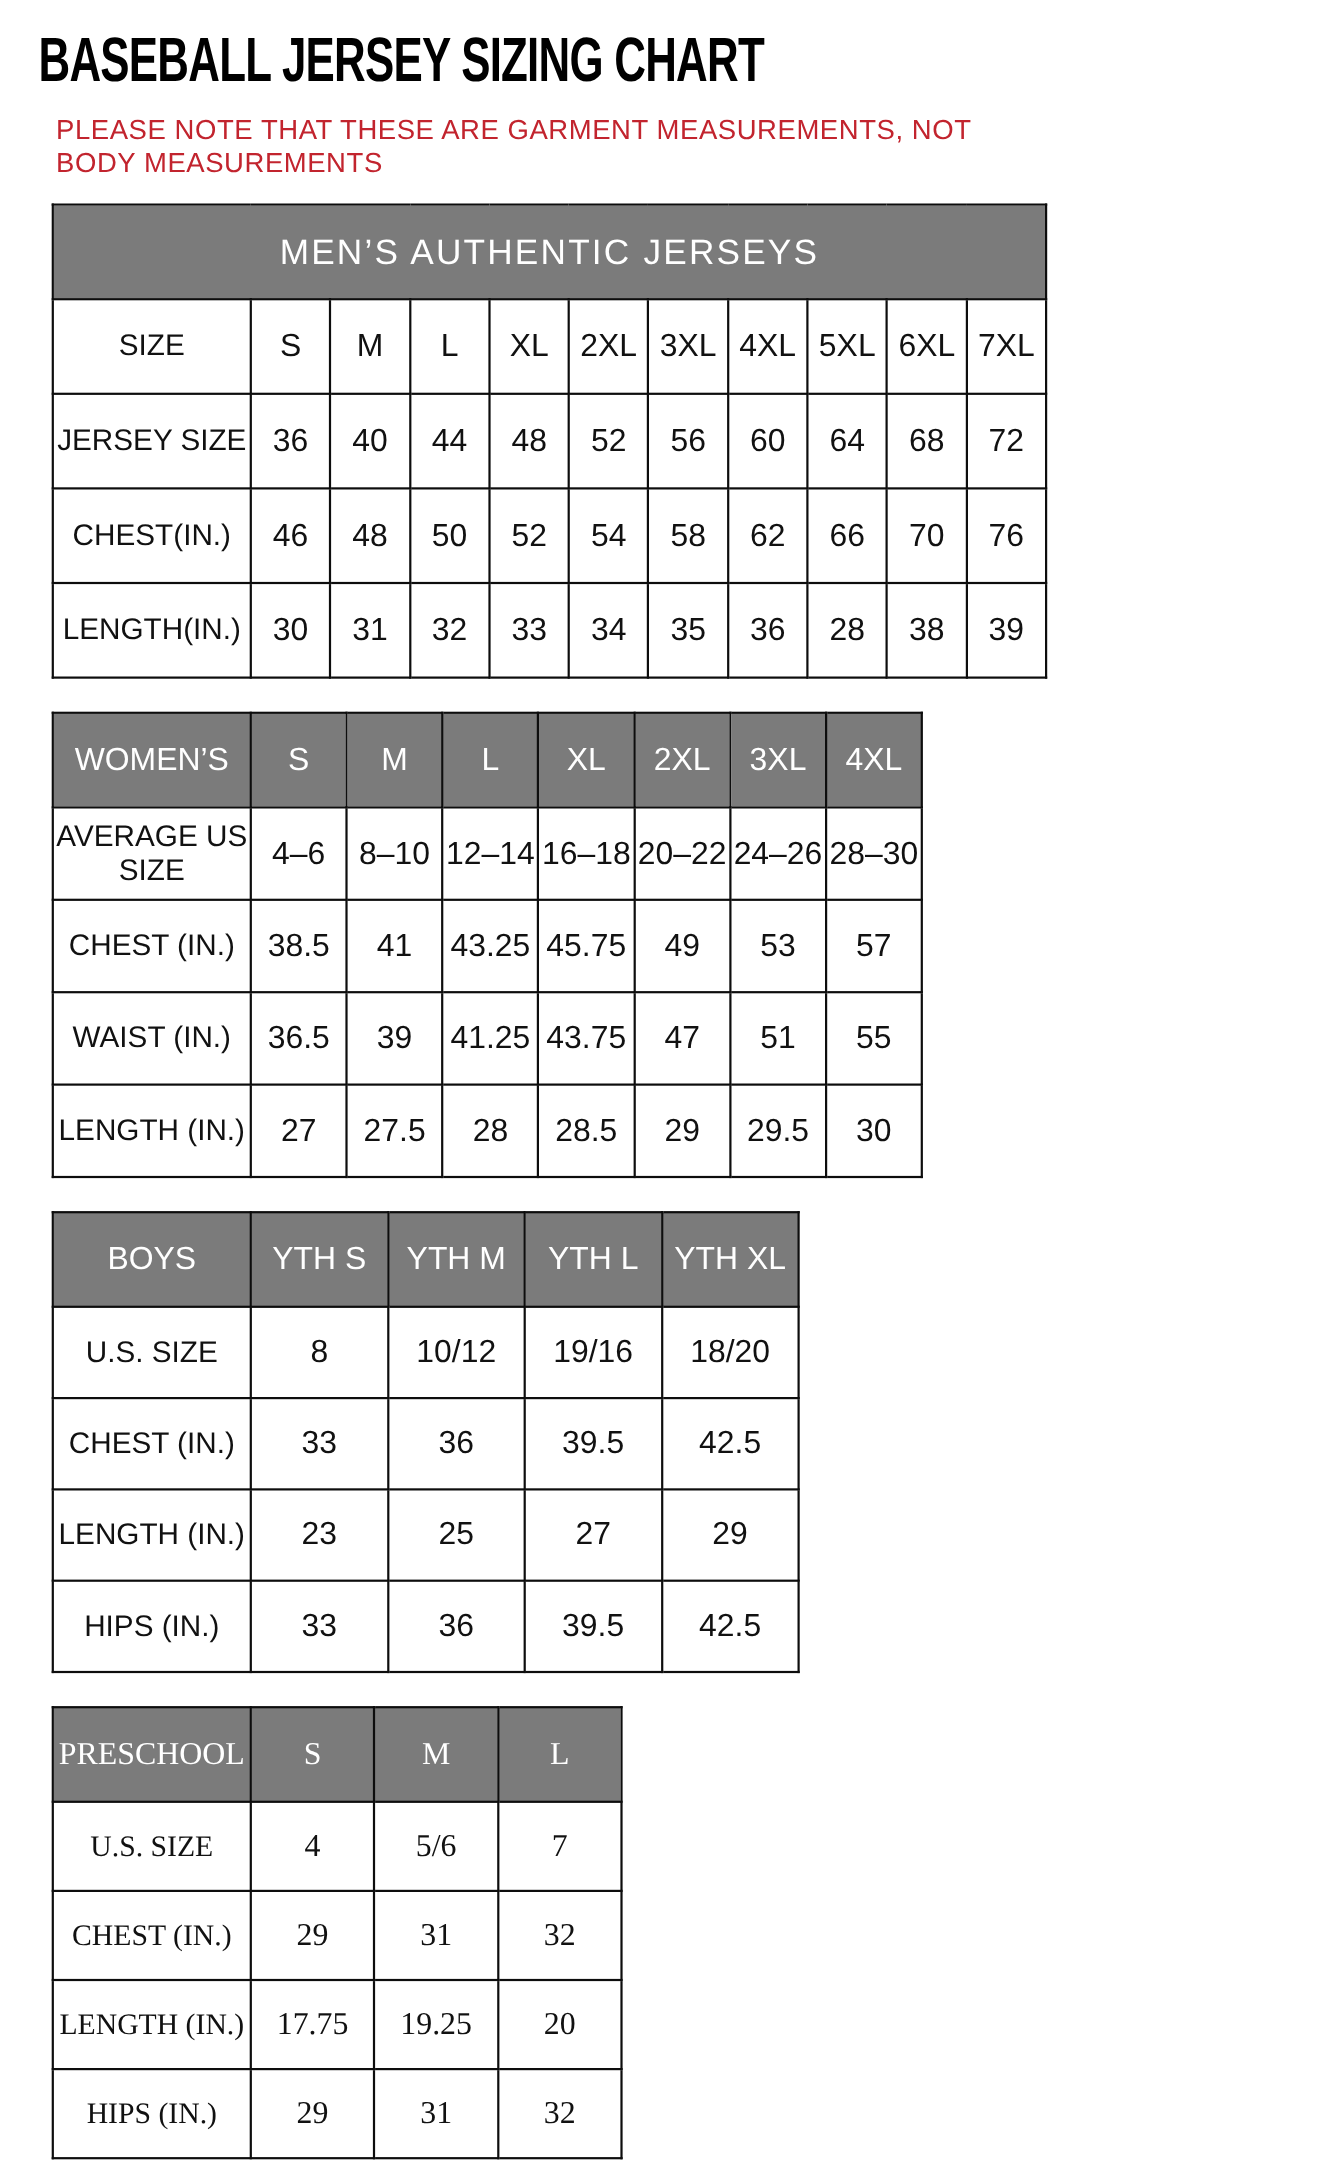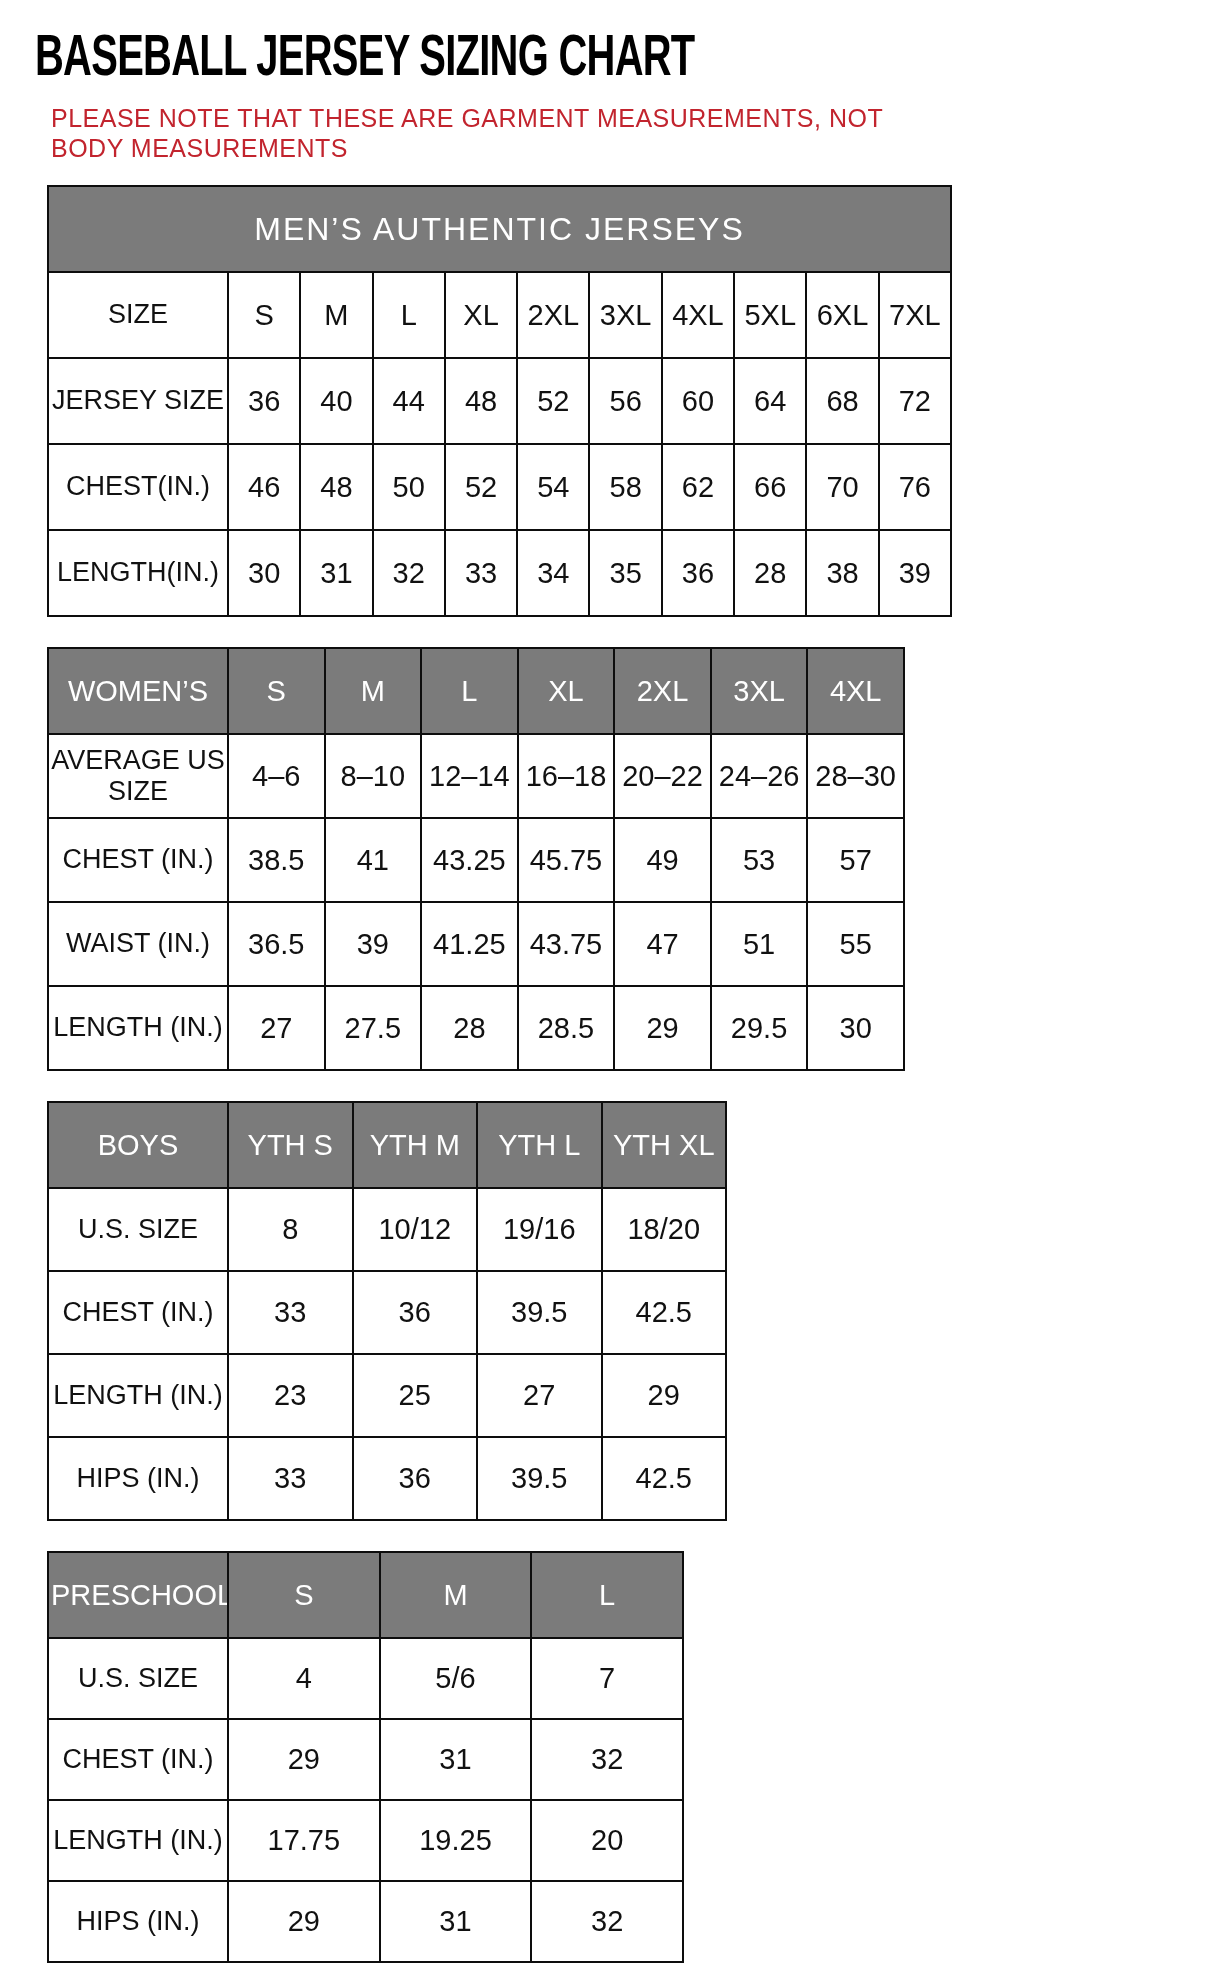--- a/index.html
+++ b/index.html
@@ -66,23 +66,23 @@
     height:82px;
     font-size:29px;
     background:#fff;
   }
   .data-row td.label-cell{
     font-size:27px;
     line-height:1.15;
   }
 
   .tbl-mens{width:905px;}
-  .tbl-womens{width:858px;}
+  .tbl-womens{width:792px;}
   .tbl-boys{width:680px;}
-  .tbl-preschool{width:637px;}
+  .tbl-preschool{width:519px;font-family:Liberation Serif, serif;}
   .tbl-mens .data-row td{height:84px;}
   .tbl-preschool .data-row td{height:79px;}
   .tbl-boys .data-row td{height:81px;}
 </style>
 </head>
 <body>
 
 <div class="page">
 
   <h1 class="title">BASEBALL JERSEY SIZING CHART</h1>

